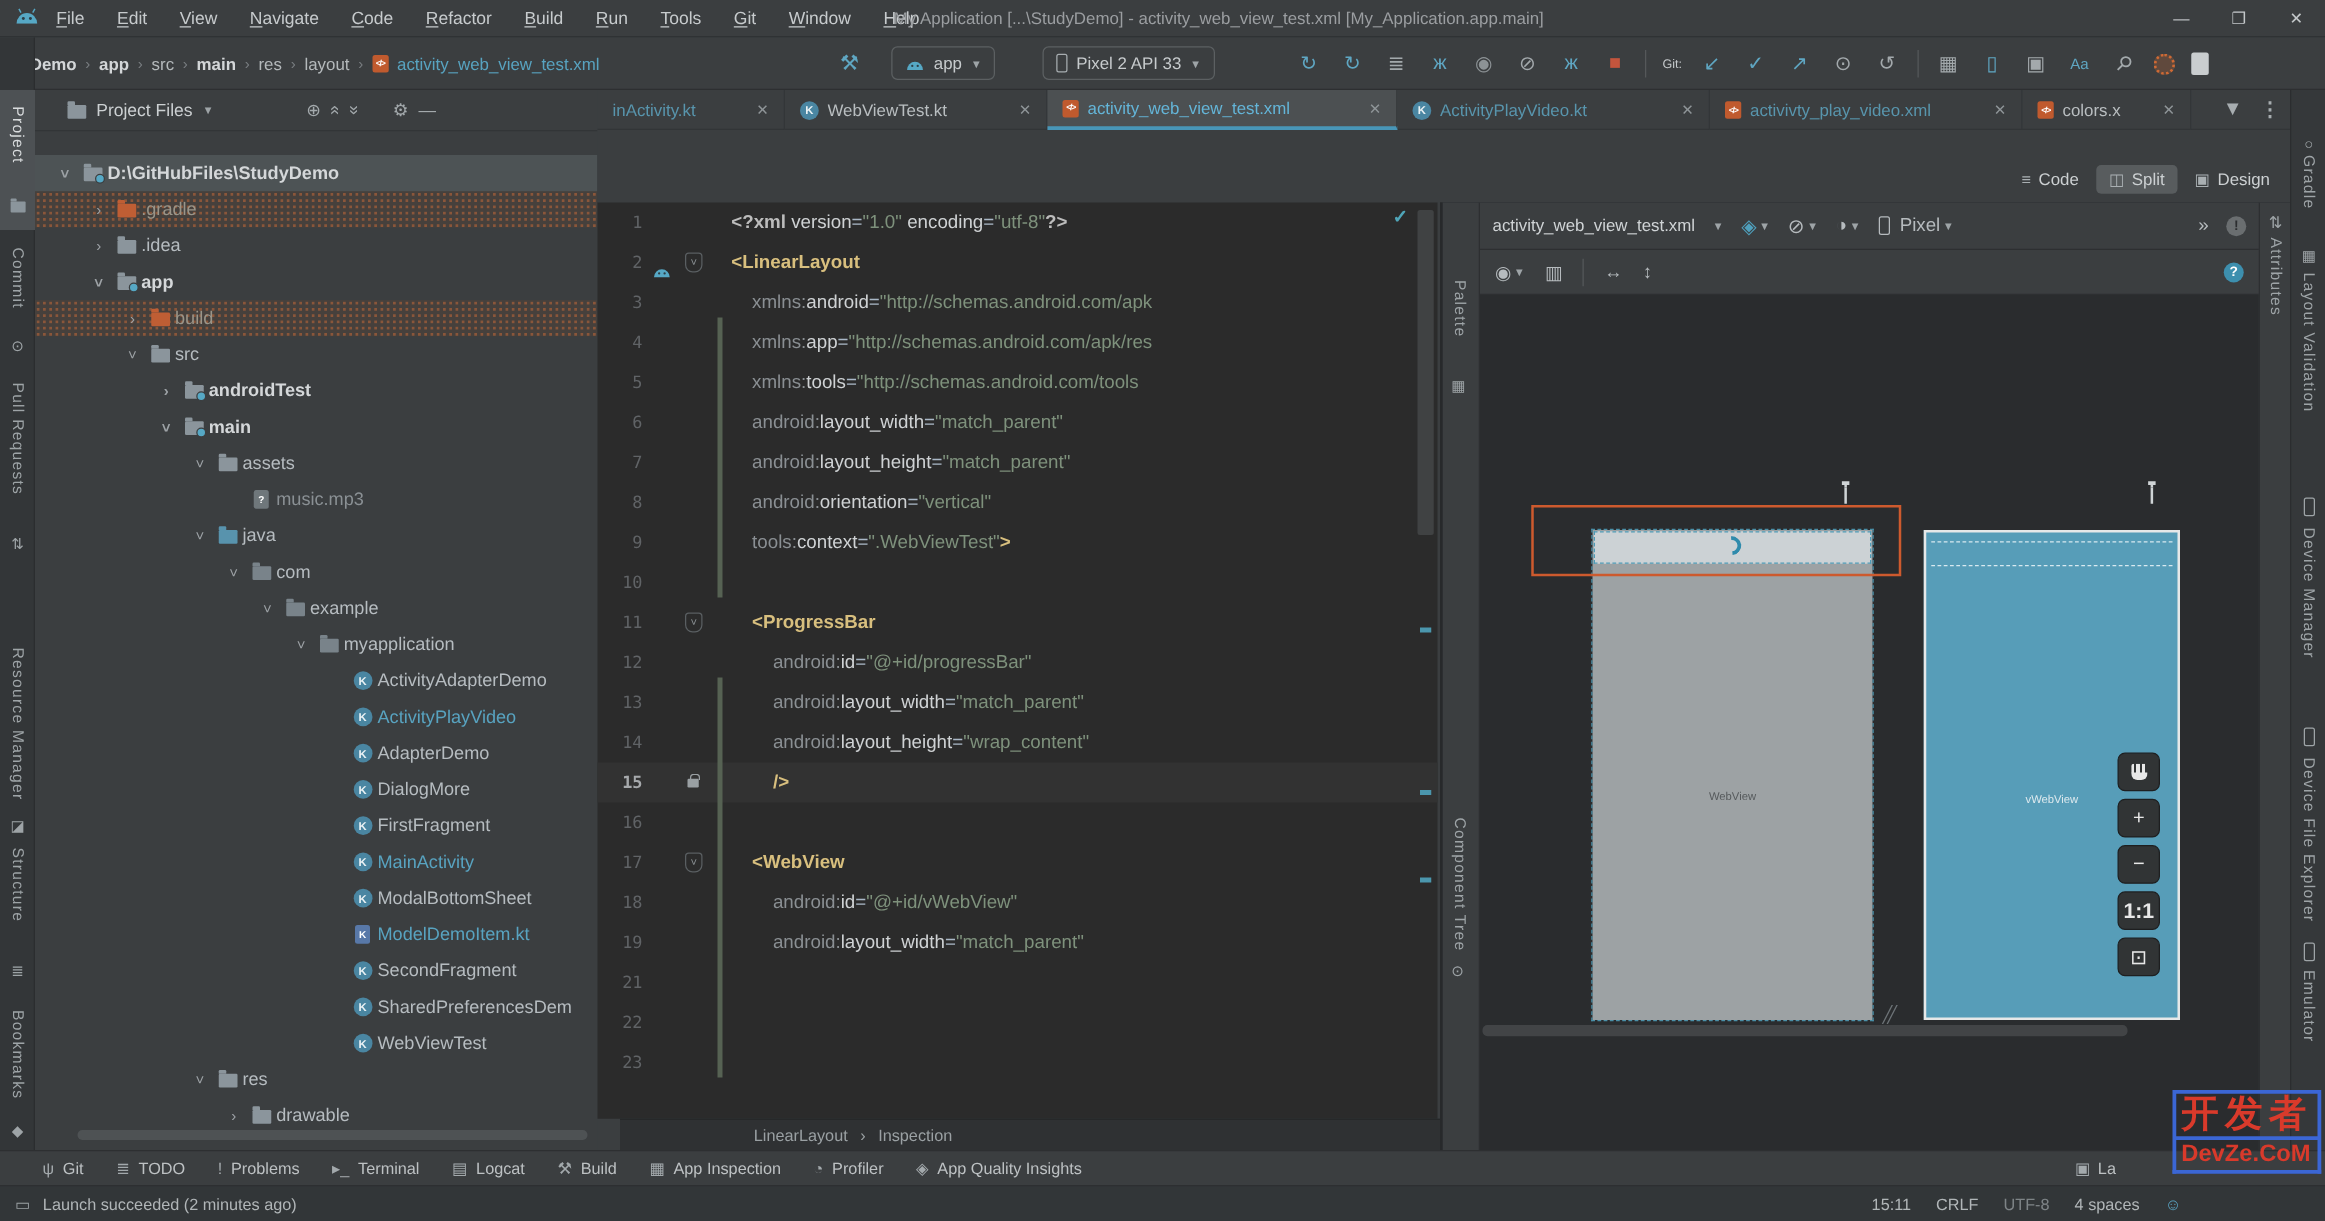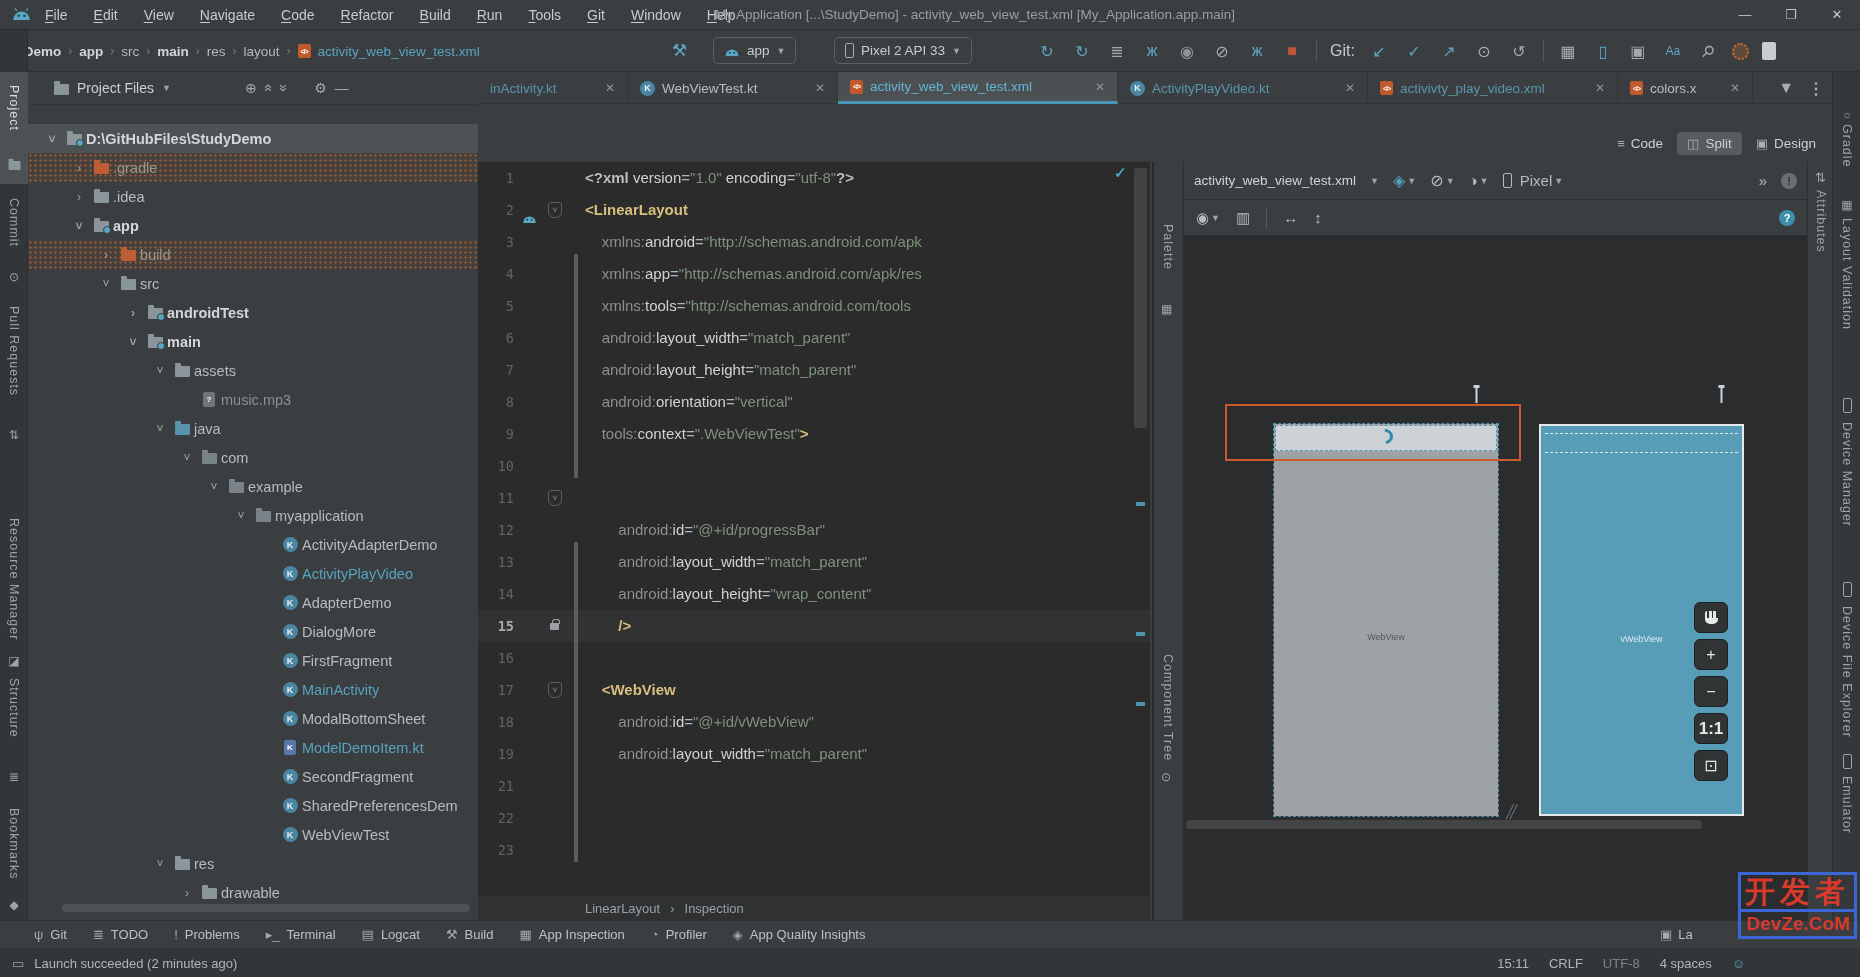--- a/index.html
+++ b/index.html
@@ -75,21 +75,21 @@
   .tk-p{color:#a9b7c6}.tk-m{color:#bcbcbc;font-weight:bold}.tk-t{color:#d8bf7e;font-weight:bold}
   .tk-n{color:#8a8f93}.tk-a{color:#cfd2d4}.tk-s{color:#7e917c}
   .fold-g{position:absolute;left:28px;top:8px;width:14px;height:16px;border:1px solid #5a5f62;border-radius:3px 3px 6px 6px;color:#8a9093;font-size:9px;text-align:center;line-height:14px;}
   .lock-ico{position:absolute;left:30px;top:13px;width:9px;height:7px;background:#9aa0a3;border-radius:1px;}
   .lock-ico::before{content:"";position:absolute;left:1.5px;top:-4px;width:6px;height:4px;border:1.5px solid #9aa0a3;border-bottom:none;border-radius:3px 3px 0 0;}
   .and-gut{position:absolute;left:2px;top:8px;}
   .chbar{position:absolute;left:96px;width:4px;background:#566253;}
   #edit-vscroll{position:absolute;left:656px;top:6px;width:13px;height:260px;background:#55595b;opacity:.5;border-radius:2px;}
   .mark{position:absolute;left:658px;width:9px;height:4px;background:#4b96ad;}
   #inspect-ok{position:absolute;left:636px;top:2px;color:#4fa5b8;font-size:15px;font-weight:bold;}
-  #ed-breadcrumb{left:478px;top:895px;width:672px;height:25px;background:#2f3133;border-top:1px solid #262829;display:flex;align-items:center;gap:10px;padding-left:107px;font-size:13px;color:#9aa0a3;}
+  #ed-breadcrumb{left:496px;top:895px;width:672px;height:25px;background:#2f3133;border-top:1px solid #262829;display:flex;align-items:center;gap:10px;padding-left:107px;font-size:13px;color:#9aa0a3;}
   
   #design{left:1152px;top:162px;width:680px;height:758px;background:#2a2c2e;overflow:hidden;border-left:2px solid #27292b;}
   #dstrip{position:absolute;left:0;top:0;width:30px;height:758px;background:#3b3e40;border-right:1px solid #2d2f31;}
   #dstrip-r{position:absolute;left:653px;top:0;width:27px;height:758px;background:#3b3e40;border-left:1px solid #2d2f31;}
   #dtoolbar1{position:absolute;left:30px;top:0;width:623px;height:38px;background:#3b3e40;border-bottom:1px solid #2d2f31;display:flex;align-items:center;gap:14px;padding:0 10px;font-size:13.5px;}
   #dtoolbar2{position:absolute;left:30px;top:38px;width:623px;height:36px;background:#3b3e40;border-bottom:1px solid #2d2f31;display:flex;align-items:center;gap:16px;padding:0 12px;font-size:14px;}
   .dico{color:#b6bbbe;font-size:15px;display:inline-flex;align-items:center;gap:2px;}
   .ddown{font-size:9px;color:#9ea4a7;}
   .circ{width:16px;height:16px;border-radius:50%;background:#6a6e70;color:#2c2e30;font-size:11px;font-weight:bold;display:inline-flex;align-items:center;justify-content:center;}
   .circ.help{background:#3d8fae;color:#fff;}
@@ -111,21 +111,21 @@
   #dhscroll{position:absolute;left:32px;top:658px;width:516px;height:9px;background:#55595b;opacity:.55;border-radius:4px;}
   .ph-ico{display:inline-block;width:9px;height:15px;border:1.5px solid currentColor;border-radius:2px;}
   
   #bottombar{left:0;top:920px;width:1860px;height:28px;background:#3b3e40;border-top:1px solid #2d2f31;display:flex;align-items:center;gap:26px;padding-left:34px;font-size:13px;color:#bdc1c3;}
   .bitem{display:flex;align-items:center;gap:7px;}
   .bico{color:#a3a9ac;font-size:13px;}
   #bb-right{position:absolute;left:1660px;display:flex;align-items:center;gap:6px;}
   #statusbar{left:0;top:948px;width:1860px;height:29px;background:#323638;border-top:1px solid #2d2f31;display:flex;align-items:center;font-size:13px;color:#b1b6b8;}
   #status-right{position:absolute;right:115px;display:flex;gap:20px;align-items:center;}
   
-  #watermark{position:absolute;right:3px;top:872px;z-index:50;text-align:right;}
+  #watermark{position:absolute;right:3px;top:872px;z-index:50;text-align:left;}
   #wm1{display:block;border:3px solid #3b66d4;color:#d93a2b;font-size:30px;font-weight:bold;letter-spacing:5px;padding:0 4px;line-height:34px;}
   #wm2{display:block;border:3px solid #3b66d4;border-top:none;color:#d93a2b;font-size:19px;font-weight:bold;line-height:24px;padding:0 4px;}
 </style>
 </head>
 <body>
 
 <div id="app">
 
   <div id="titlebar" class="abs">
     <span style="margin:0 14px 0 12px"><svg width="19" height="13" viewBox="0 0 16 11">
@@ -177,21 +177,21 @@
     <div id="actions">
         <span class="act g-teal">↻</span>
         <span class="act g-teal">↻</span>
         <span class="act g-gray">≣</span>
         <span class="act g-teal">ж</span>
         <span class="act g-dim">◉</span>
         <span class="act g-gray">⊘</span>
         <span class="act g-teal">ж</span>
         <span class="act g-red">■</span>
         <span class="tsep"></span>
-        <span style="font-size: 16px; color: rgb(199, 203, 205);">Git:</span>
+        <span style="font-size: 10px; color: rgb(199, 203, 205);">Git:</span>
         <span class="act g-teal">↙</span>
         <span class="act g-teal">✓</span>
         <span class="act g-teal">↗</span>
         <span class="act g-gray">⊙</span>
         <span class="act g-gray">↺</span>
         <span class="tsep"></span>
         <span class="act g-gray">▦</span>
         <span class="act g-teal">▯</span>
         <span class="act g-gray">▣</span>
         <span class="act g-teal" style="font-size: 12px;">Aa</span>
@@ -499,21 +499,21 @@
                 <circle cx="10.4" cy="7.4" r="1" fill="#2c3e46"></circle>
               </svg></span><span class="fold-g">˅</span></span><span class="code"><span class="tk-t">&lt;LinearLayout</span></span></div>
         <div class="cline"><span class="lnum">3</span><span class="gut"></span><span class="code"><span class="tk-p">    </span><span class="tk-n">xmlns:</span><span class="tk-a">android</span><span class="tk-p">=</span><span class="tk-s">"http://schemas.android.com/apk</span></span></div>
         <div class="cline"><span class="lnum">4</span><span class="gut"></span><span class="code"><span class="tk-p">    </span><span class="tk-n">xmlns:</span><span class="tk-a">app</span><span class="tk-p">=</span><span class="tk-s">"http://schemas.android.com/apk/res</span></span></div>
         <div class="cline"><span class="lnum">5</span><span class="gut"></span><span class="code"><span class="tk-p">    </span><span class="tk-n">xmlns:</span><span class="tk-a">tools</span><span class="tk-p">=</span><span class="tk-s">"http://schemas.android.com/tools</span></span></div>
         <div class="cline"><span class="lnum">6</span><span class="gut"></span><span class="code"><span class="tk-p">    </span><span class="tk-n">android:</span><span class="tk-a">layout_width</span><span class="tk-p">=</span><span class="tk-s">"match_parent"</span></span></div>
         <div class="cline"><span class="lnum">7</span><span class="gut"></span><span class="code"><span class="tk-p">    </span><span class="tk-n">android:</span><span class="tk-a">layout_height</span><span class="tk-p">=</span><span class="tk-s">"match_parent"</span></span></div>
         <div class="cline"><span class="lnum">8</span><span class="gut"></span><span class="code"><span class="tk-p">    </span><span class="tk-n">android:</span><span class="tk-a">orientation</span><span class="tk-p">=</span><span class="tk-s">"vertical"</span></span></div>
         <div class="cline"><span class="lnum">9</span><span class="gut"></span><span class="code"><span class="tk-p">    </span><span class="tk-n">tools:</span><span class="tk-a">context</span><span class="tk-p">=</span><span class="tk-s">".WebViewTest"</span><span class="tk-t">&gt;</span></span></div>
         <div class="cline"><span class="lnum">10</span><span class="gut"></span><span class="code"></span></div>
-        <div class="cline"><span class="lnum">11</span><span class="gut"><span class="fold-g">˅</span></span></div>
+        <div class="cline"><span class="lnum">11</span><span class="gut"><span class="fold-g">˅</span></span><span class="code"><span class="tk-p">    </span><span class="tk-t">&lt;ProgressBar</span></span></div>
         <div class="cline"><span class="lnum">12</span><span class="gut"></span><span class="code"><span class="tk-p">        </span><span class="tk-n">android:</span><span class="tk-a">id</span><span class="tk-p">=</span><span class="tk-s">"@+id/progressBar"</span></span></div>
         <div class="cline"><span class="lnum">13</span><span class="gut"></span><span class="code"><span class="tk-p">        </span><span class="tk-n">android:</span><span class="tk-a">layout_width</span><span class="tk-p">=</span><span class="tk-s">"match_parent"</span></span></div>
         <div class="cline"><span class="lnum">14</span><span class="gut"></span><span class="code"><span class="tk-p">        </span><span class="tk-n">android:</span><span class="tk-a">layout_height</span><span class="tk-p">=</span><span class="tk-s">"wrap_content"</span></span></div>
         <div class="cline cur"><span class="lnum">15</span><span class="gut"><span class="lock-ico"></span></span><span class="code"><span class="tk-p">        </span><span class="tk-t">/&gt;</span></span></div>
         <div class="cline"><span class="lnum">16</span><span class="gut"></span><span class="code"></span></div>
         <div class="cline"><span class="lnum">17</span><span class="gut"><span class="fold-g">˅</span></span><span class="code"><span class="tk-p">    </span><span class="tk-t">&lt;WebView</span></span></div>
         <div class="cline"><span class="lnum">18</span><span class="gut"></span><span class="code"><span class="tk-p">        </span><span class="tk-n">android:</span><span class="tk-a">id</span><span class="tk-p">=</span><span class="tk-s">"@+id/vWebView"</span></span></div>
         <div class="cline"><span class="lnum">19</span><span class="gut"></span><span class="code"><span class="tk-p">        </span><span class="tk-n">android:</span><span class="tk-a">layout_width</span><span class="tk-p">=</span><span class="tk-s">"match_parent"</span></span></div>
         <div class="cline"><span class="lnum">21</span><span class="gut"></span><span class="code"></span></div>
         <div class="cline"><span class="lnum">22</span><span class="gut"></span><span class="code"></span></div>

